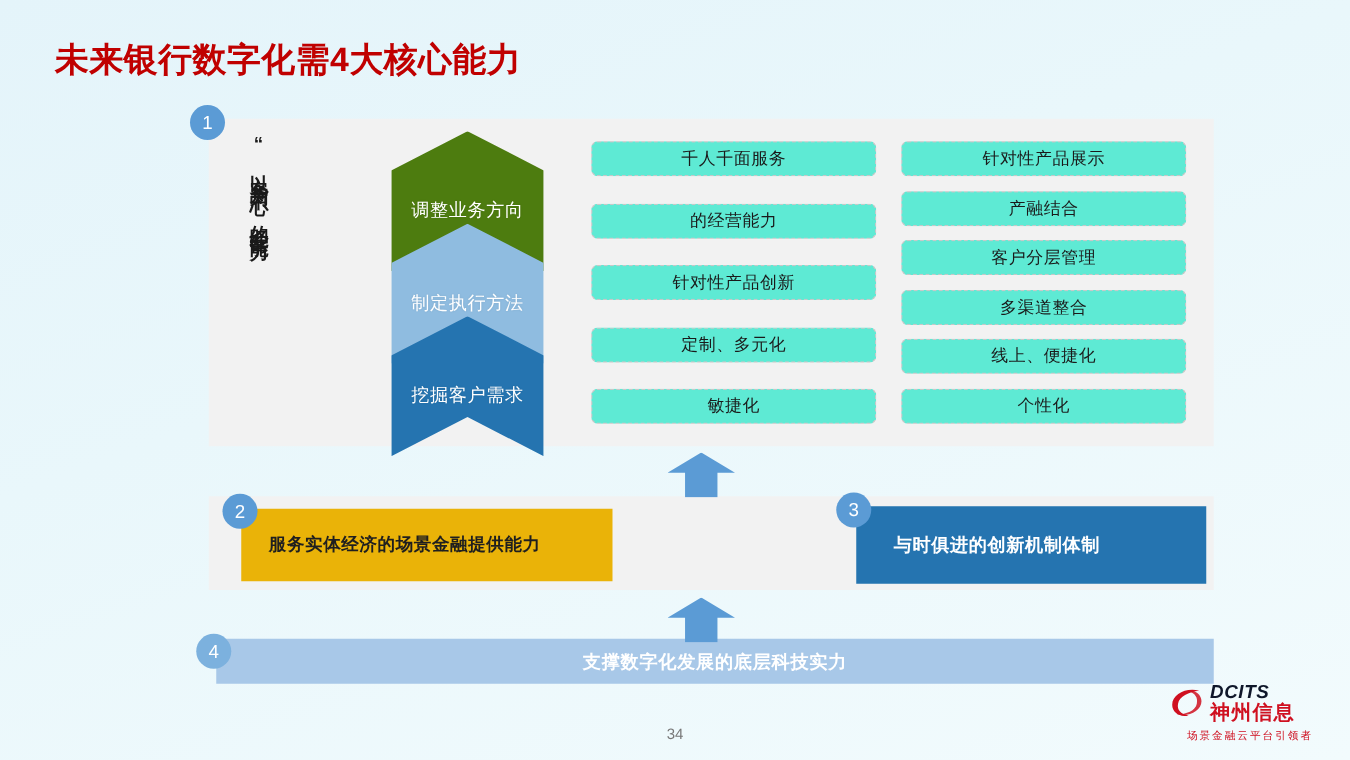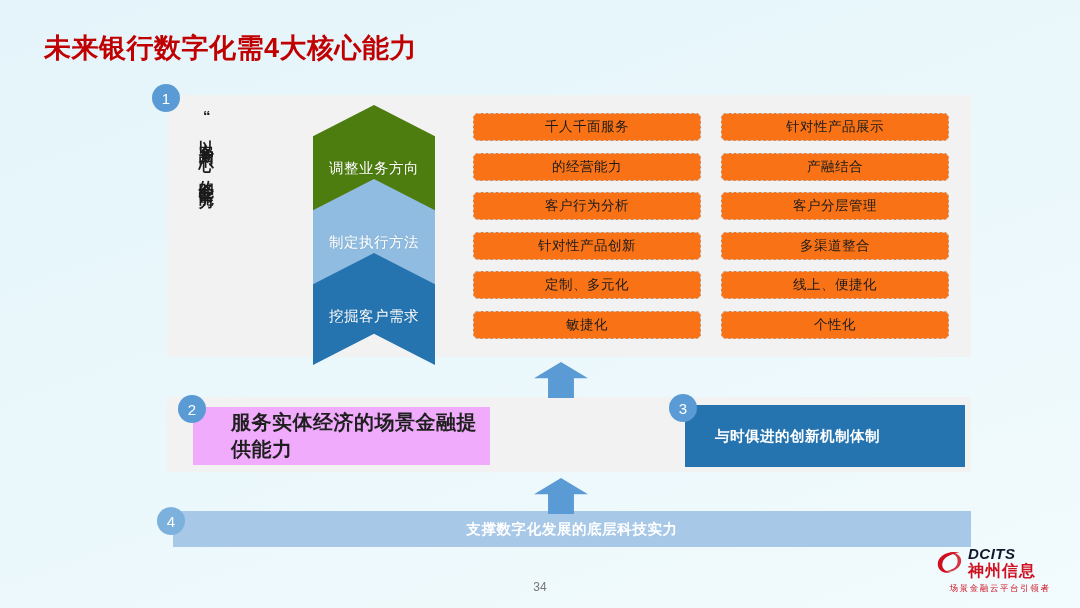--- a/index.html
+++ b/index.html
@@ -130,21 +130,21 @@
   .tag-col {
     flex: 1;
     display: flex;
     flex-direction: column;
     justify-content: space-between;
   }
   .tag {
     height: 28px;
     border: 1px dashed #c8c8c8;
     border-radius: 5px;
-    background: #f97316;
+    background: #5eead4;
     display: flex;
     align-items: center;
     justify-content: center;
     font-size: 13.5px;
     color: #1a1a1a;
     letter-spacing: 0.5px;
   }
 
   
   .up-arrow {
@@ -171,25 +171,25 @@
   }
   .badge-2 { left: 178px; top: 395px; }
   .badge-3 { left: 669px; top: 394px; }
 
   .box-two {
     position: absolute;
     left: 26px;
     top: 10px;
     width: 297px;
     height: 58px;
-    background: #f0abfc;
-    display: flex;
-    align-items: center;
-    padding-left: 38px;
-    font-size: 20px;
+    background: #eab308;
+    display: flex;
+    align-items: center;
+    padding-left: 22px;
+    font-size: 14px;
     font-weight: bold;
     color: #1f1f1f;
     letter-spacing: 0.5px;
   }
   .box-three {
     position: absolute;
     left: 518px;
     top: 8px;
     width: 280px;
     height: 62px;
@@ -291,21 +291,20 @@
   <div class="chevron-stack">
     <div class="chevron chev-1">调整业务方向</div>
     <div class="chevron chev-2">制定执行方法</div>
     <div class="chevron chev-3">挖掘客户需求</div>
   </div>
 
   <div class="tag-columns">
     <div class="tag-col">
       <div class="tag">千人千面服务</div>
       <div class="tag">的经营能力</div>
-      <div class="tag">客户行为分析</div>
       <div class="tag">针对性产品创新</div>
       <div class="tag">定制、多元化</div>
       <div class="tag">敏捷化</div>
     </div>
     <div class="tag-col">
       <div class="tag">针对性产品展示</div>
       <div class="tag">产融结合</div>
       <div class="tag">客户分层管理</div>
       <div class="tag">多渠道整合</div>
       <div class="tag">线上、便捷化</div>

